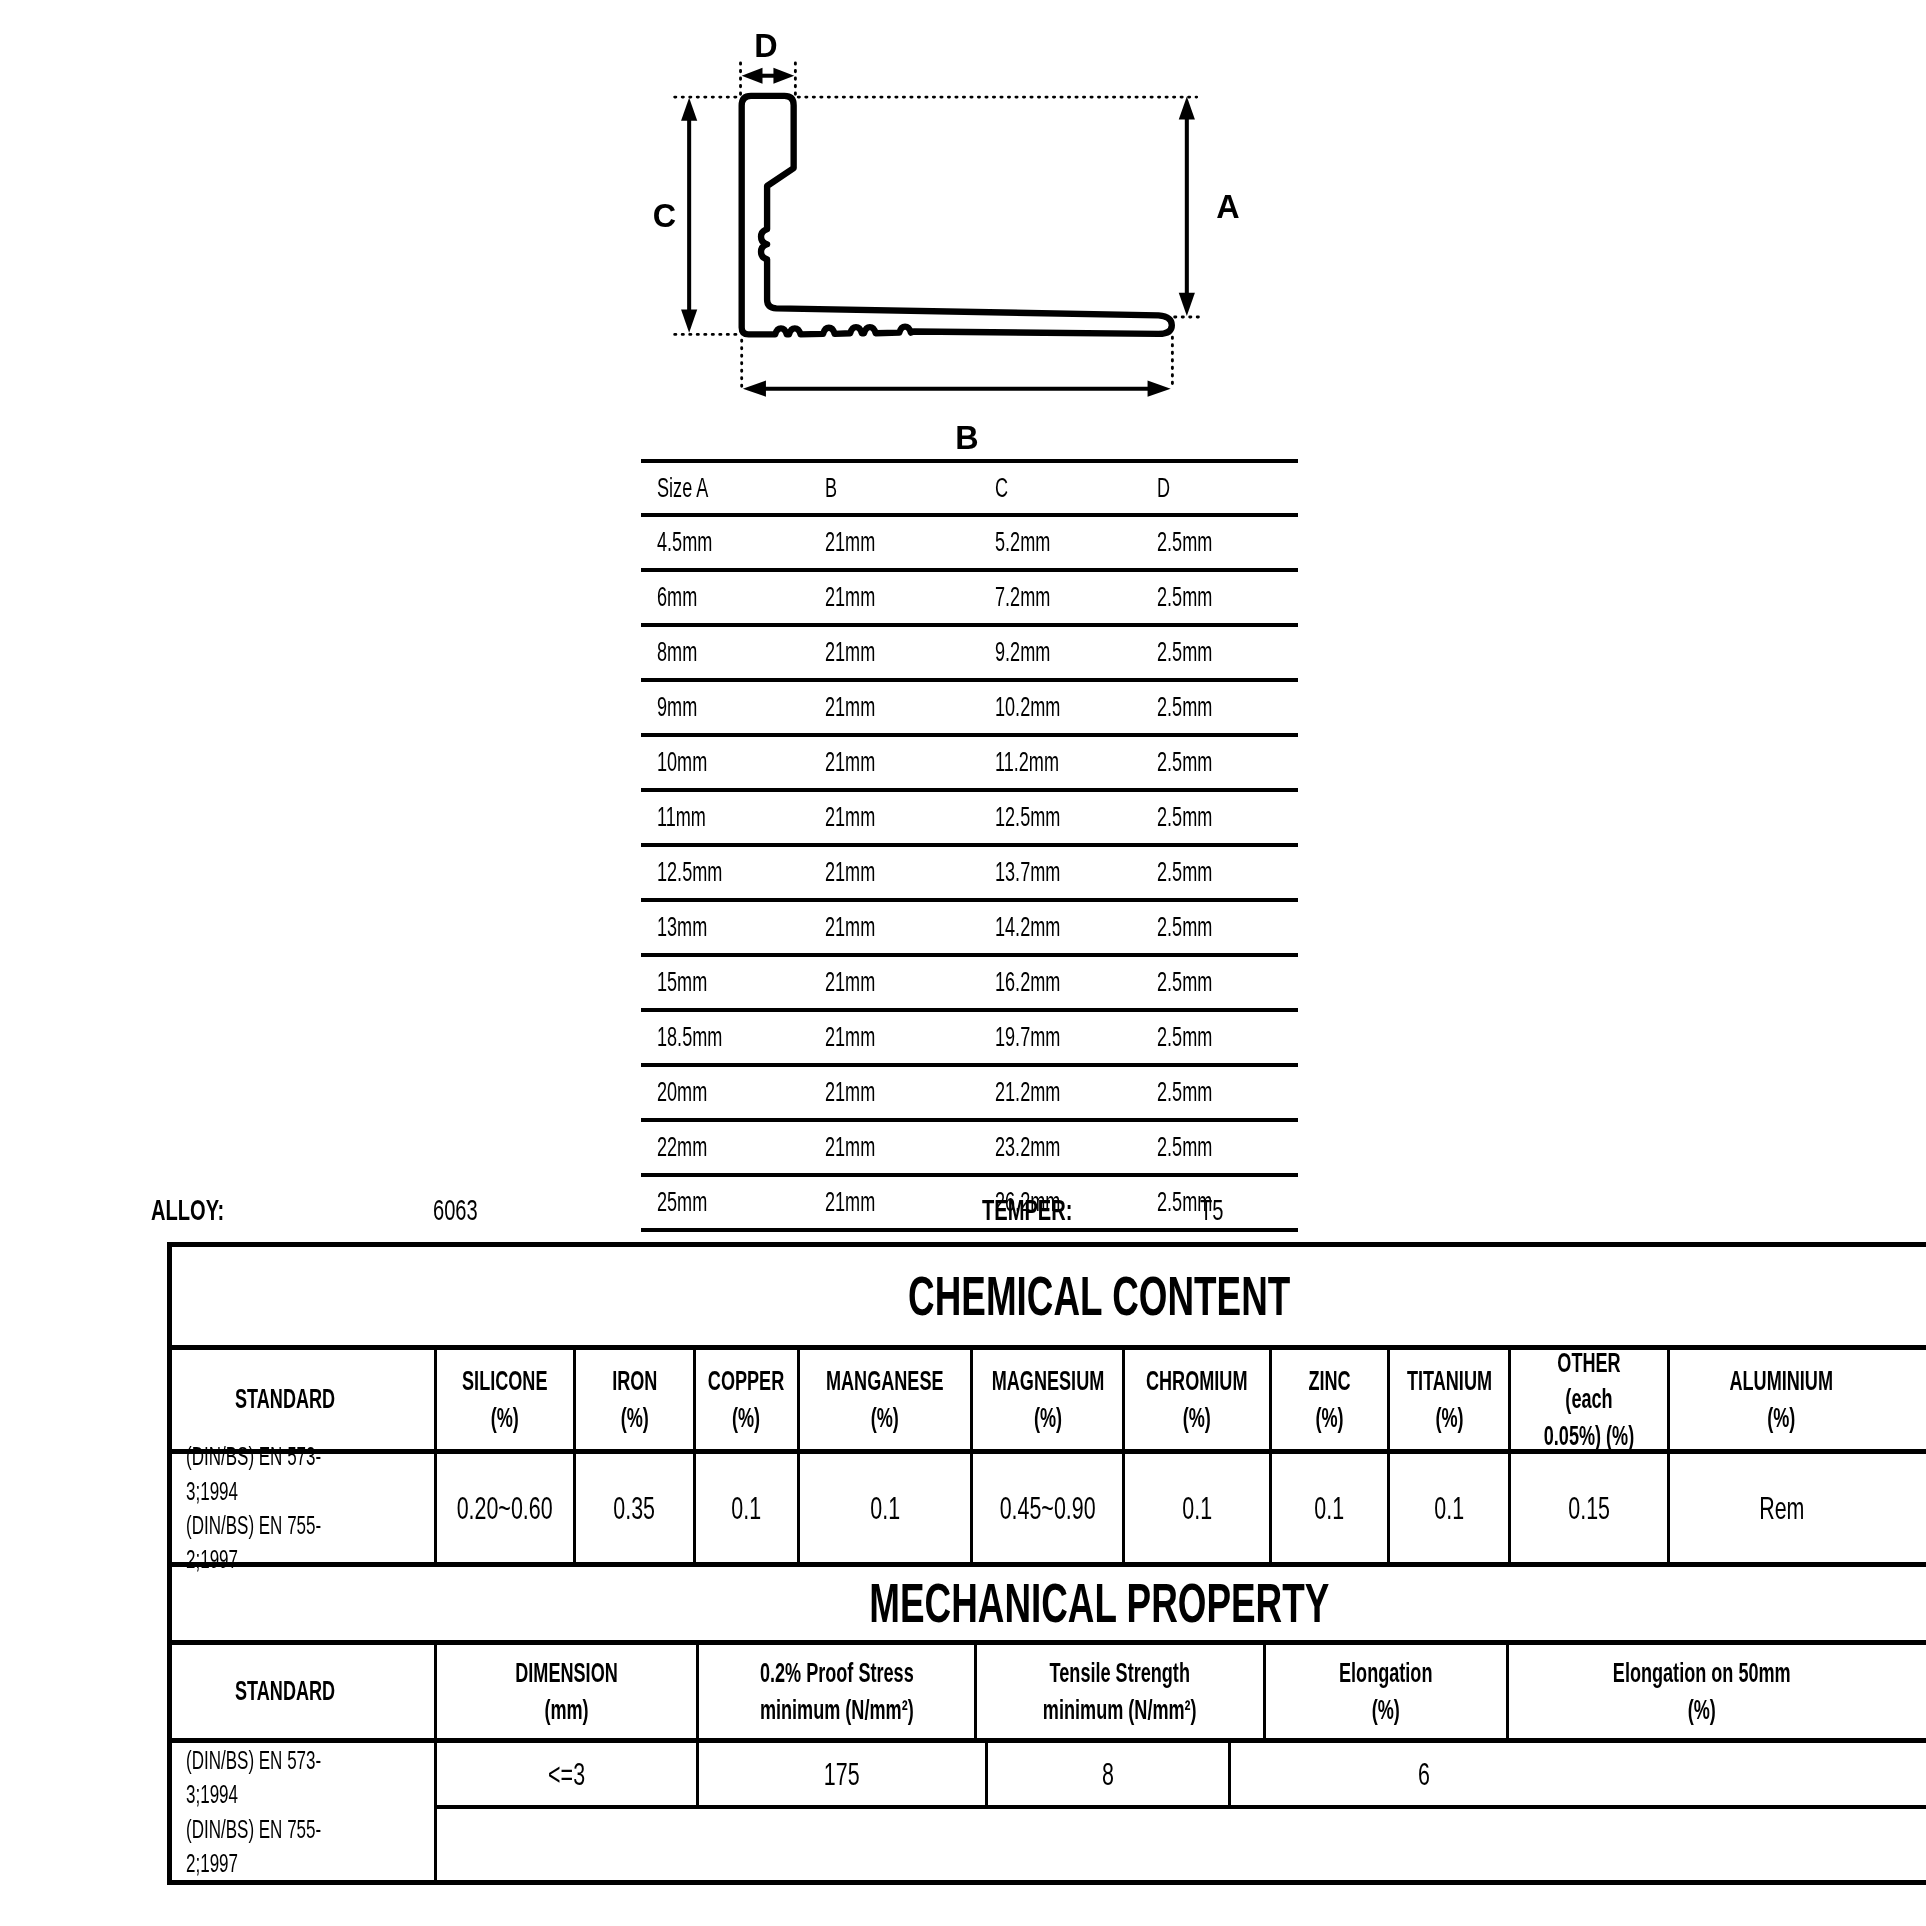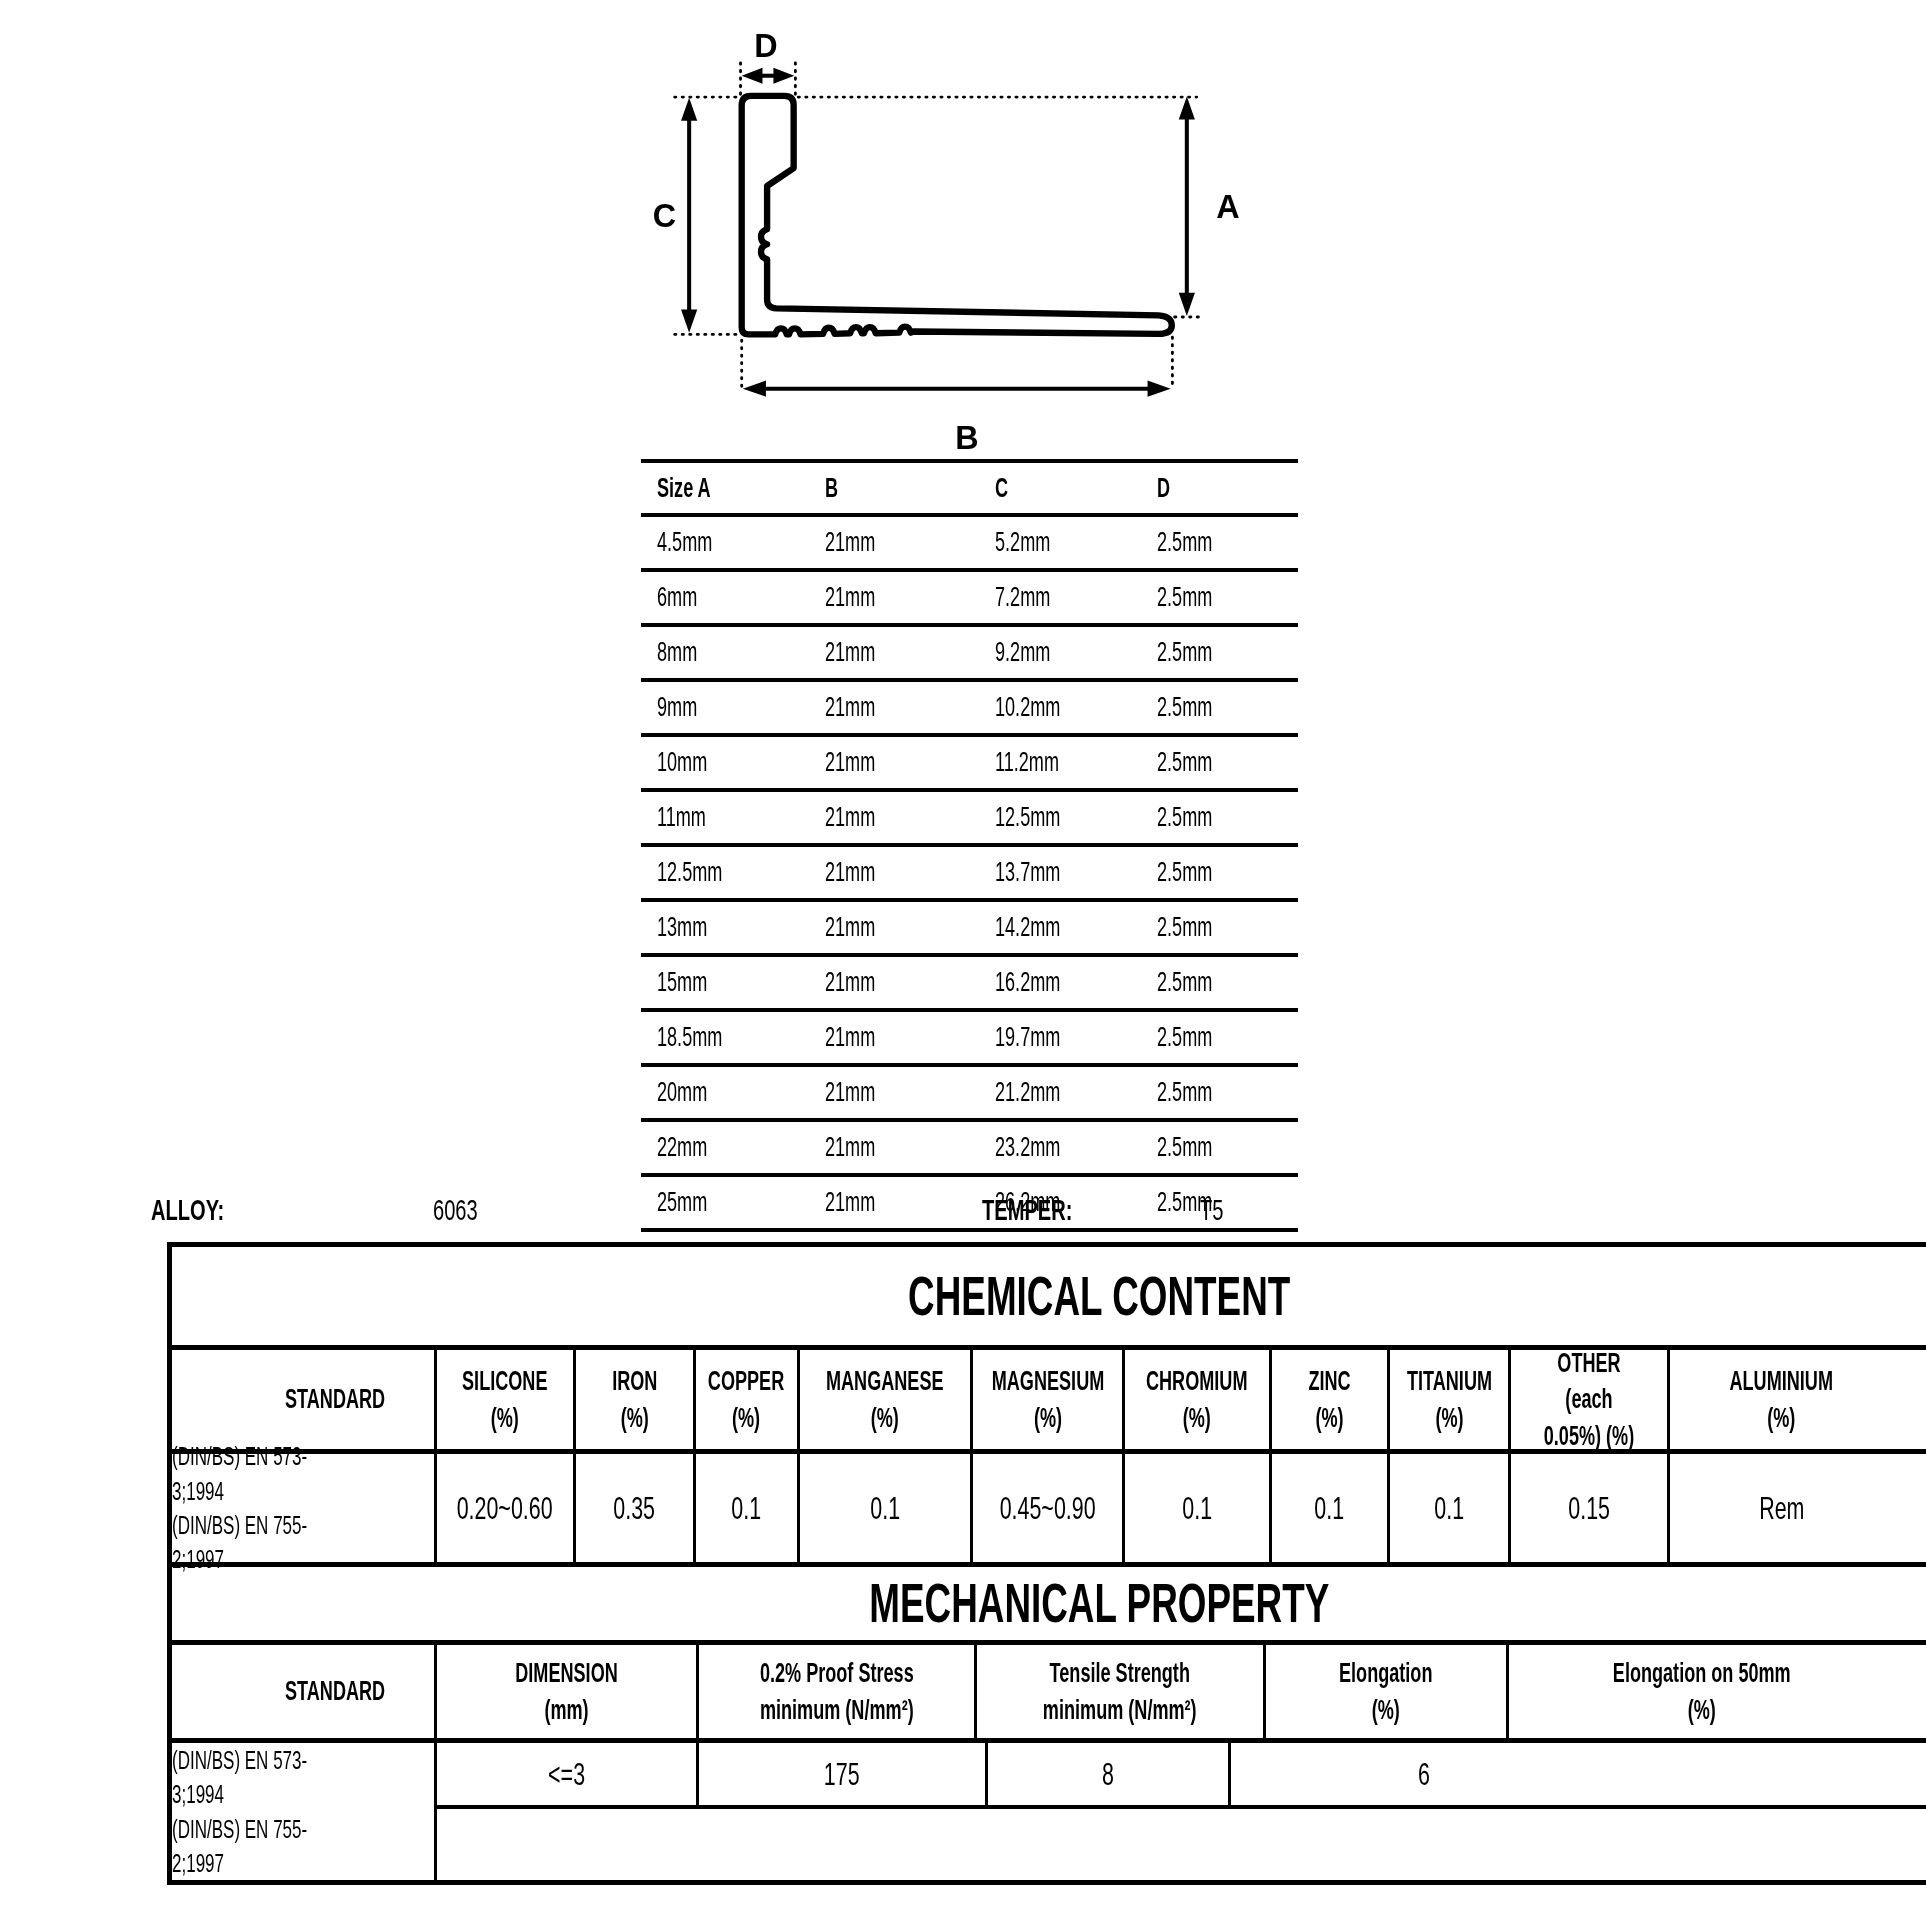--- a/index.html
+++ b/index.html
@@ -11,36 +11,36 @@
   
   .cx{display:inline-block;transform:scaleX(0.67);transform-origin:center center;white-space:pre-line;}
   .cx.left{transform-origin:left center;}
 
   
   .drawing{position:absolute;left:647px;top:11.6px;width:612px;height:445px;}
 
   
   .size-table{position:absolute;left:641px;top:459px;width:657px;border-top:4px solid #000;}
   .srow{display:grid;grid-template-columns:184px 170px 162px 141px;align-items:center;height:51px;border-bottom:4px solid #000;}
-  .srow.head{height:50px;border-bottom:4.6px solid #000;font-weight:bold;}
+  .srow.head{height:50px;border-bottom:4.6px solid #000;font-weight:normal;}
   .srow:last-child{border-bottom:4.6px solid #000;}
   .srow .c{font-size:27px;line-height:1;}
   .srow .c:first-child{padding-left:16px;}
 
   
   .alloy-line{position:absolute;left:0;top:1191px;width:1926px;height:37px;font-size:30px;line-height:37px;}
   .alloy-line span{position:absolute;top:0;}
 
   
   .spec{position:absolute;left:167px;top:1242px;width:1864px;border:5.2px solid #000;box-sizing:border-box;}
   .trow{display:flex;border-bottom:5.2px solid #000;box-sizing:border-box;align-items:stretch;}
   .trow:last-child{border-bottom:none;}
   .cell{display:flex;align-items:center;justify-content:center;box-sizing:border-box;border-right:3.5px solid #000;text-align:center;}
   .cell:last-child{border-right:none;margin-left:48px;}
-  .cell.lft{justify-content:flex-end;text-align:left;}
+  .cell.lft{justify-content:center;text-align:left;padding-left:14px;}
   .title-row{height:103px;display:flex;align-items:center;justify-content:center;border-bottom:5.2px solid #000;box-sizing:border-box;}
   .title-row.t2{height:78px;}
   .title-txt{font-size:55px;font-weight:bold;line-height:1;}
   .hd{font-size:27px;font-weight:bold;line-height:1.35;}
   .vl{font-size:32px;line-height:1.2;}
   .std{font-size:25.4px;line-height:1.35;}
   .row-head{height:104px;}
   .row-data{height:113px;}
   .row-head2{height:98px;}
   .mech-block{display:flex;box-sizing:border-box;}

